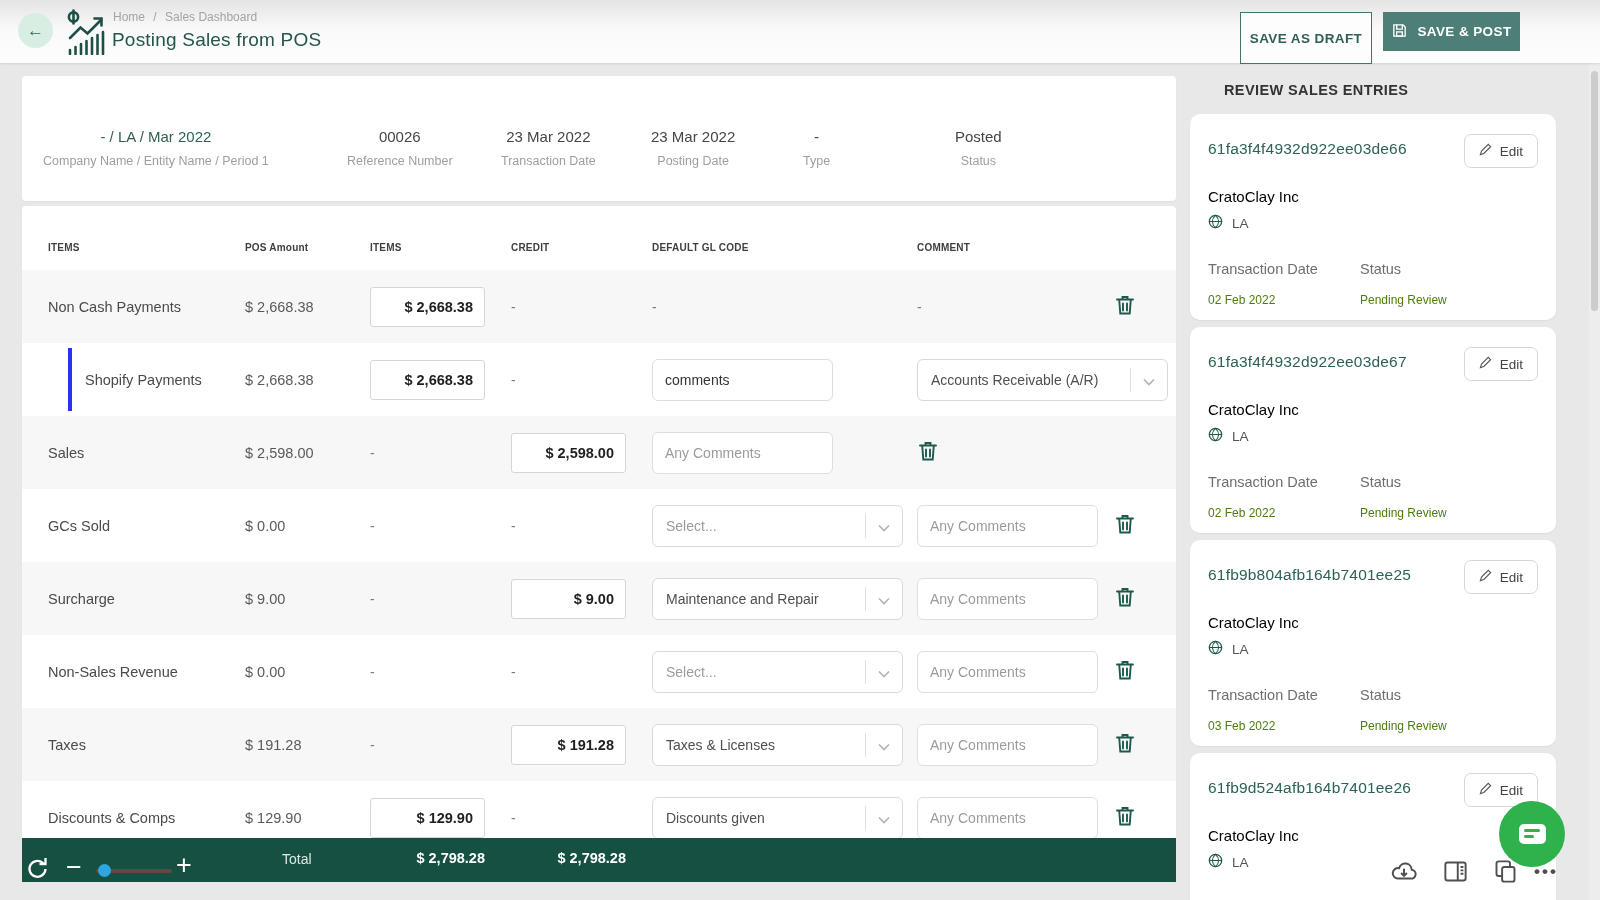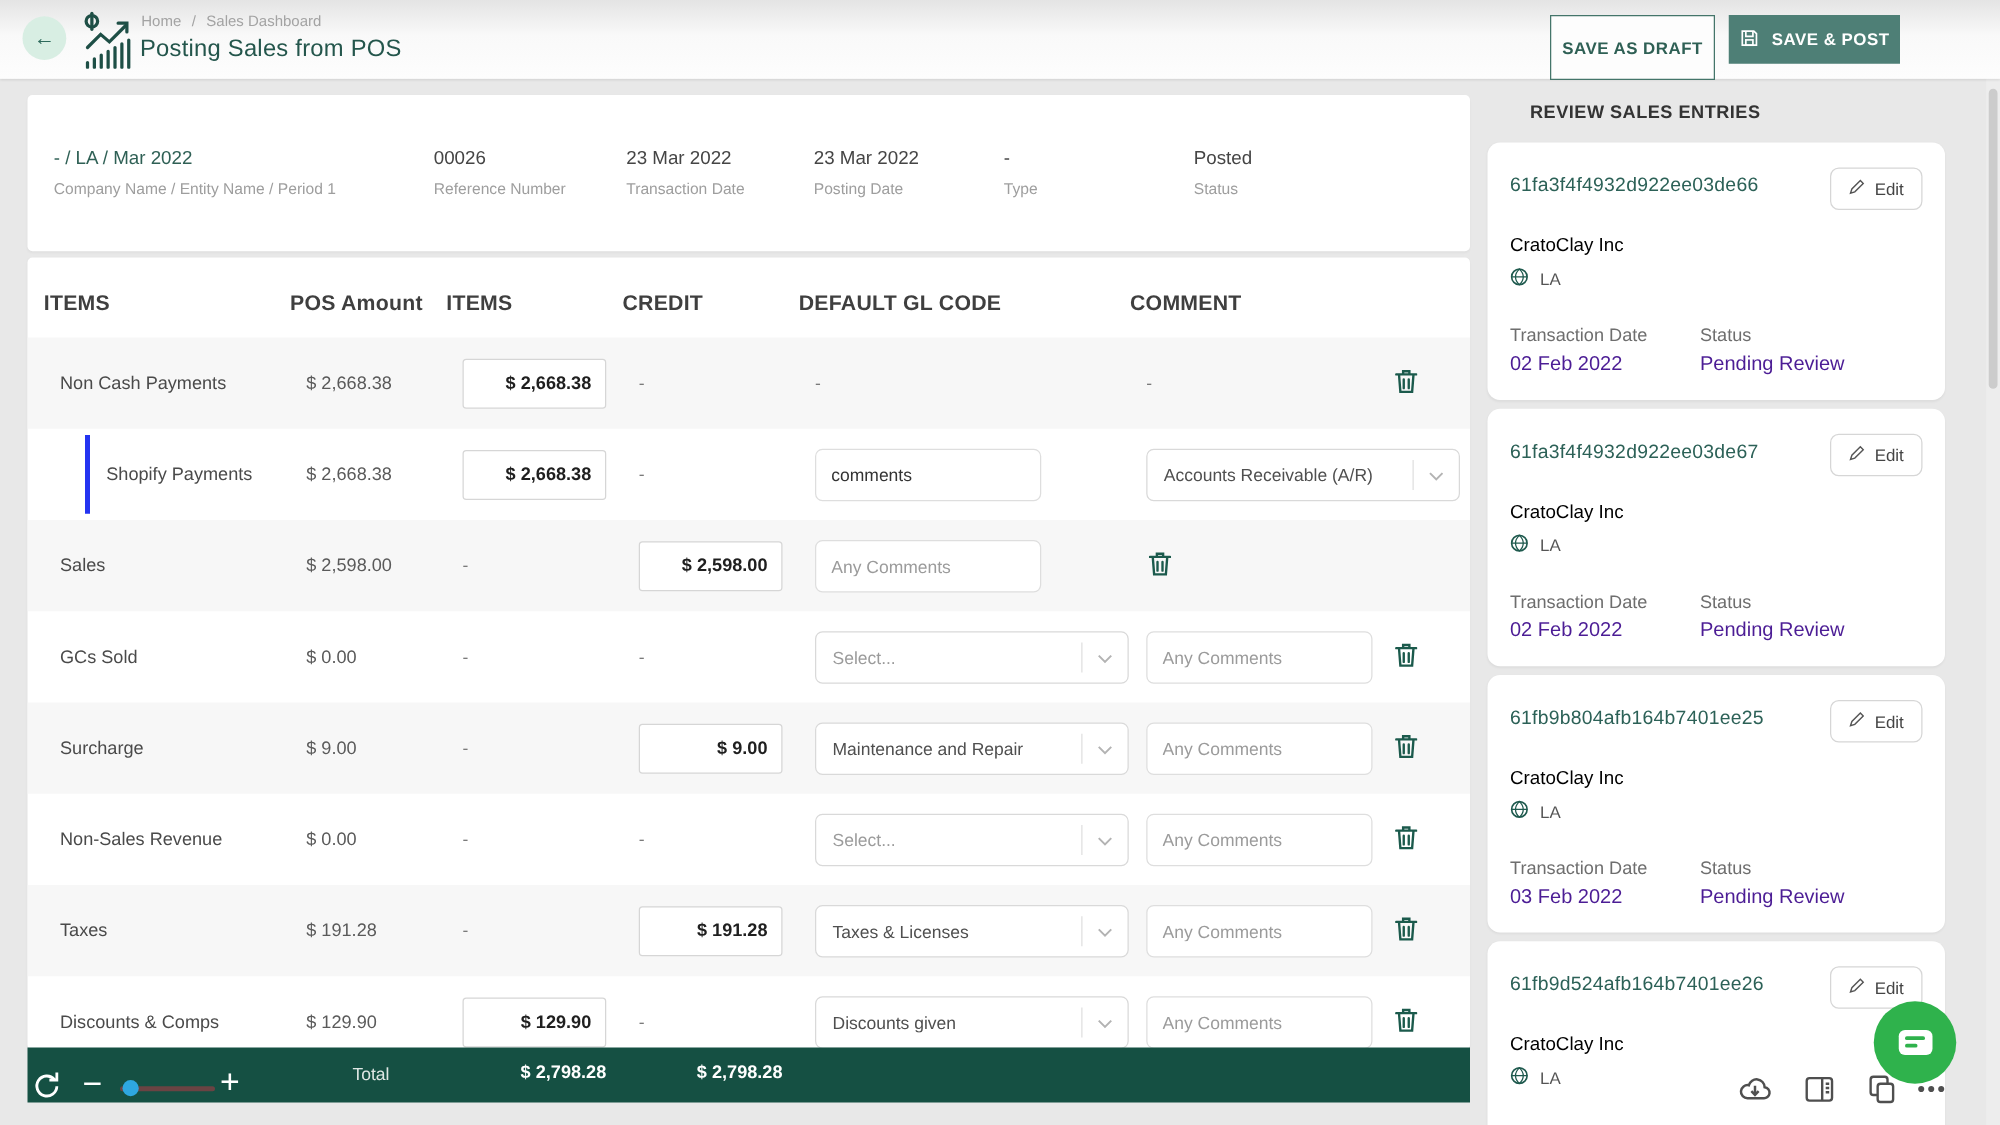--- a/index.html
+++ b/index.html
@@ -24,34 +24,34 @@
     font-size:13.5px; font-weight:600; letter-spacing:.4px; cursor:pointer;
     font-family:inherit; }
   .btn-post { position:absolute; left:1383px; top:12px; width:137px; height:39px;
     background:#4e7f76; border:none; color:#fff; font-size:13.5px; font-weight:600;
     letter-spacing:.4px; cursor:pointer; display:flex; align-items:center;
     justify-content:center; gap:9px; font-family:inherit; }
 
   
   .info-card { position:absolute; left:22px; top:76px; width:1154px; height:125px;
     background:#fff; border-radius:4px; box-shadow:0 1px 2px rgba(0,0,0,.04); }
-  .info-field { position:absolute; top:42px; }
+  .info-field { position:absolute; top:52px;text-align:center; }
   .info-field .val { font-size:15px; color:#454545; }
   .info-field.teal .val { color:#2f6055; }
   .info-field .lbl { margin-top:9px; font-size:12.5px; color:#9e9e9e; }
 
   
   .table-card { position:absolute; left:22px; top:206px; width:1154px; height:634px;
     background:#fff; border-radius:4px; overflow:hidden;
     box-shadow:0 1px 2px rgba(0,0,0,.04); }
   .thead, .trow { display:grid;
     grid-template-columns:197px 125px 141px 141px 265px 197px 36px;
     padding:0 26px; align-items:center; }
   .thead { height:64px; align-items:end; padding-bottom:17px;
-    font-size:17px; font-weight:bold; color:#3f3f3f; letter-spacing:.2px;padding-left:13px; }
+    font-size:10px; font-weight:bold; color:#3f3f3f; letter-spacing:.2px; }
   .trow { height:73px; position:relative; }
   .trow.shade { background:#f7f7f7; }
   .item-name { font-size:14.5px; color:#4a4a4a; }
   .item-name.ind { padding-left:37px; }
   .indent-bar { position:absolute; left:46px; top:5px; bottom:5px; width:4px;
     background:#2434f1; }
   .pos-amt { font-size:14.5px; color:#5a5a5a; }
   .dash { font-size:14px; color:#7a7a7a; }
   .amt-input { width:115px; height:40px; border:1px solid #d6d6d6; border-radius:3px;
     text-align:right; padding:0 11px; font-size:14.5px; font-weight:600; color:#1f1f1f;
@@ -99,21 +99,21 @@
   .card-id { color:#2c6157; font-size:15.5px; letter-spacing:.2px; padding-top:6px; }
   .edit-btn { display:flex; gap:8px; align-items:center; border:1px solid #d6d6d6;
     border-radius:7px; background:#fff; padding:8px 14px; font-size:13.5px;
     color:#444; cursor:pointer; font-family:inherit; }
   .card-co { margin-top:20px; font-size:15px; color:#000000; }
   .card-loc { margin-top:9px; display:flex; align-items:center; gap:9px;
     font-size:13.5px; color:#555; }
   .card-meta { display:flex; margin-top:29px; }
   .meta-col { width:152px; }
   .meta-lbl { font-size:14.5px; color:#6e6e6e; }
-  .meta-val { margin-top:6px; font-size:16px; color:#4c1d95; }
+  .meta-val { margin-top:16px; font-size:12px; color:#4d7c0f; }
 
   
   .br-icon { position:absolute; z-index:8; background:none; border:none; cursor:pointer; }
   .chat { position:absolute; left:1499px; top:801px; width:66px; height:66px;
     border-radius:50%; background:#2fb24c; z-index:6; cursor:pointer; }
   .chat-glyph { position:absolute; left:20px; top:23px; width:27px; height:20px;
     background:#fff; border-radius:5px; }
   .chat-glyph::before, .chat-glyph::after { content:""; position:absolute; left:5px;
     height:3px; background:#2fb24c; border-radius:2px; }
   .chat-glyph::before { top:5px; width:16px; }

